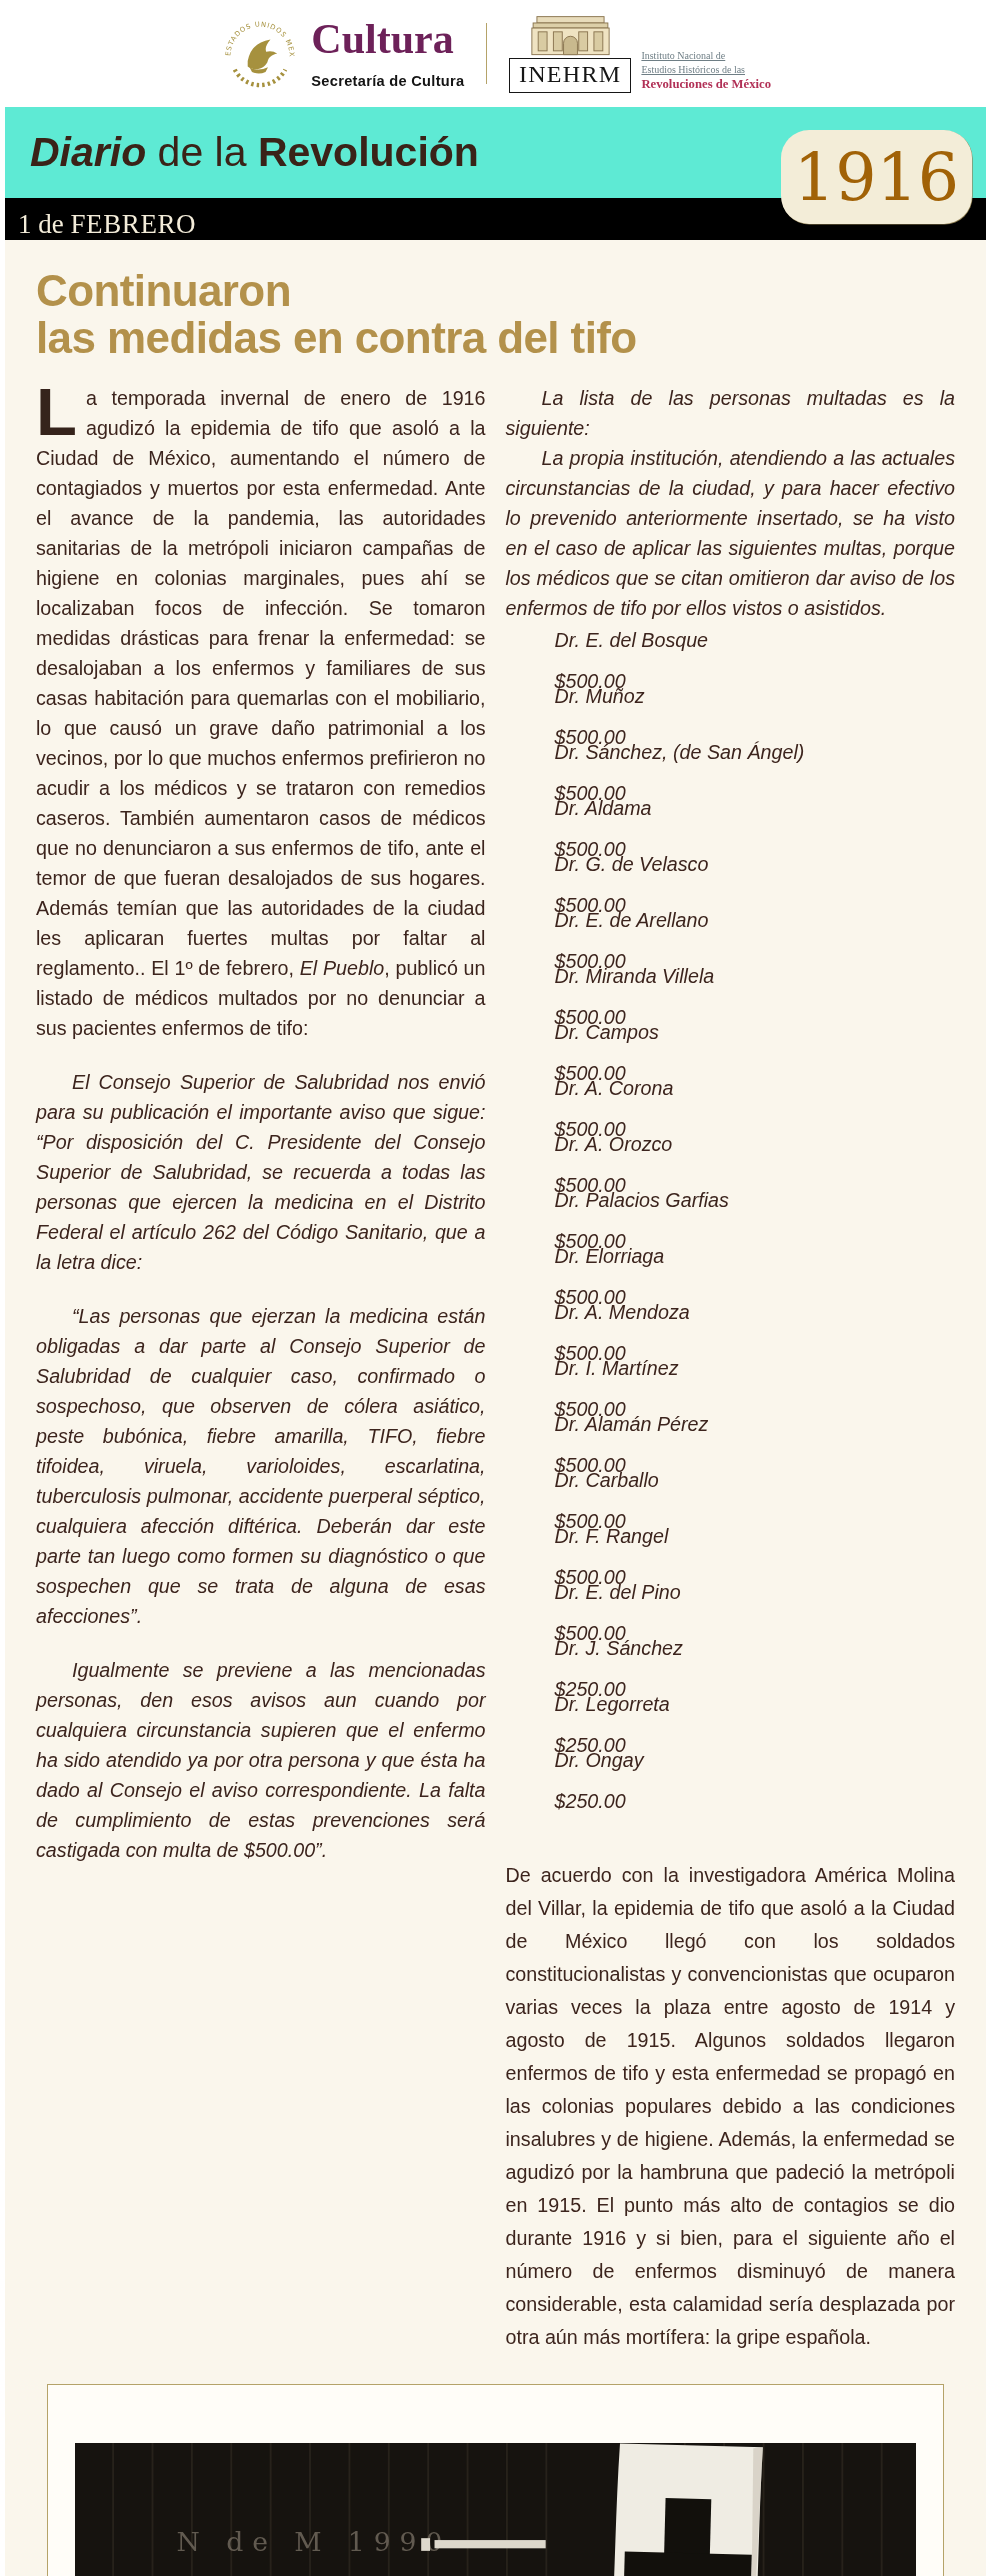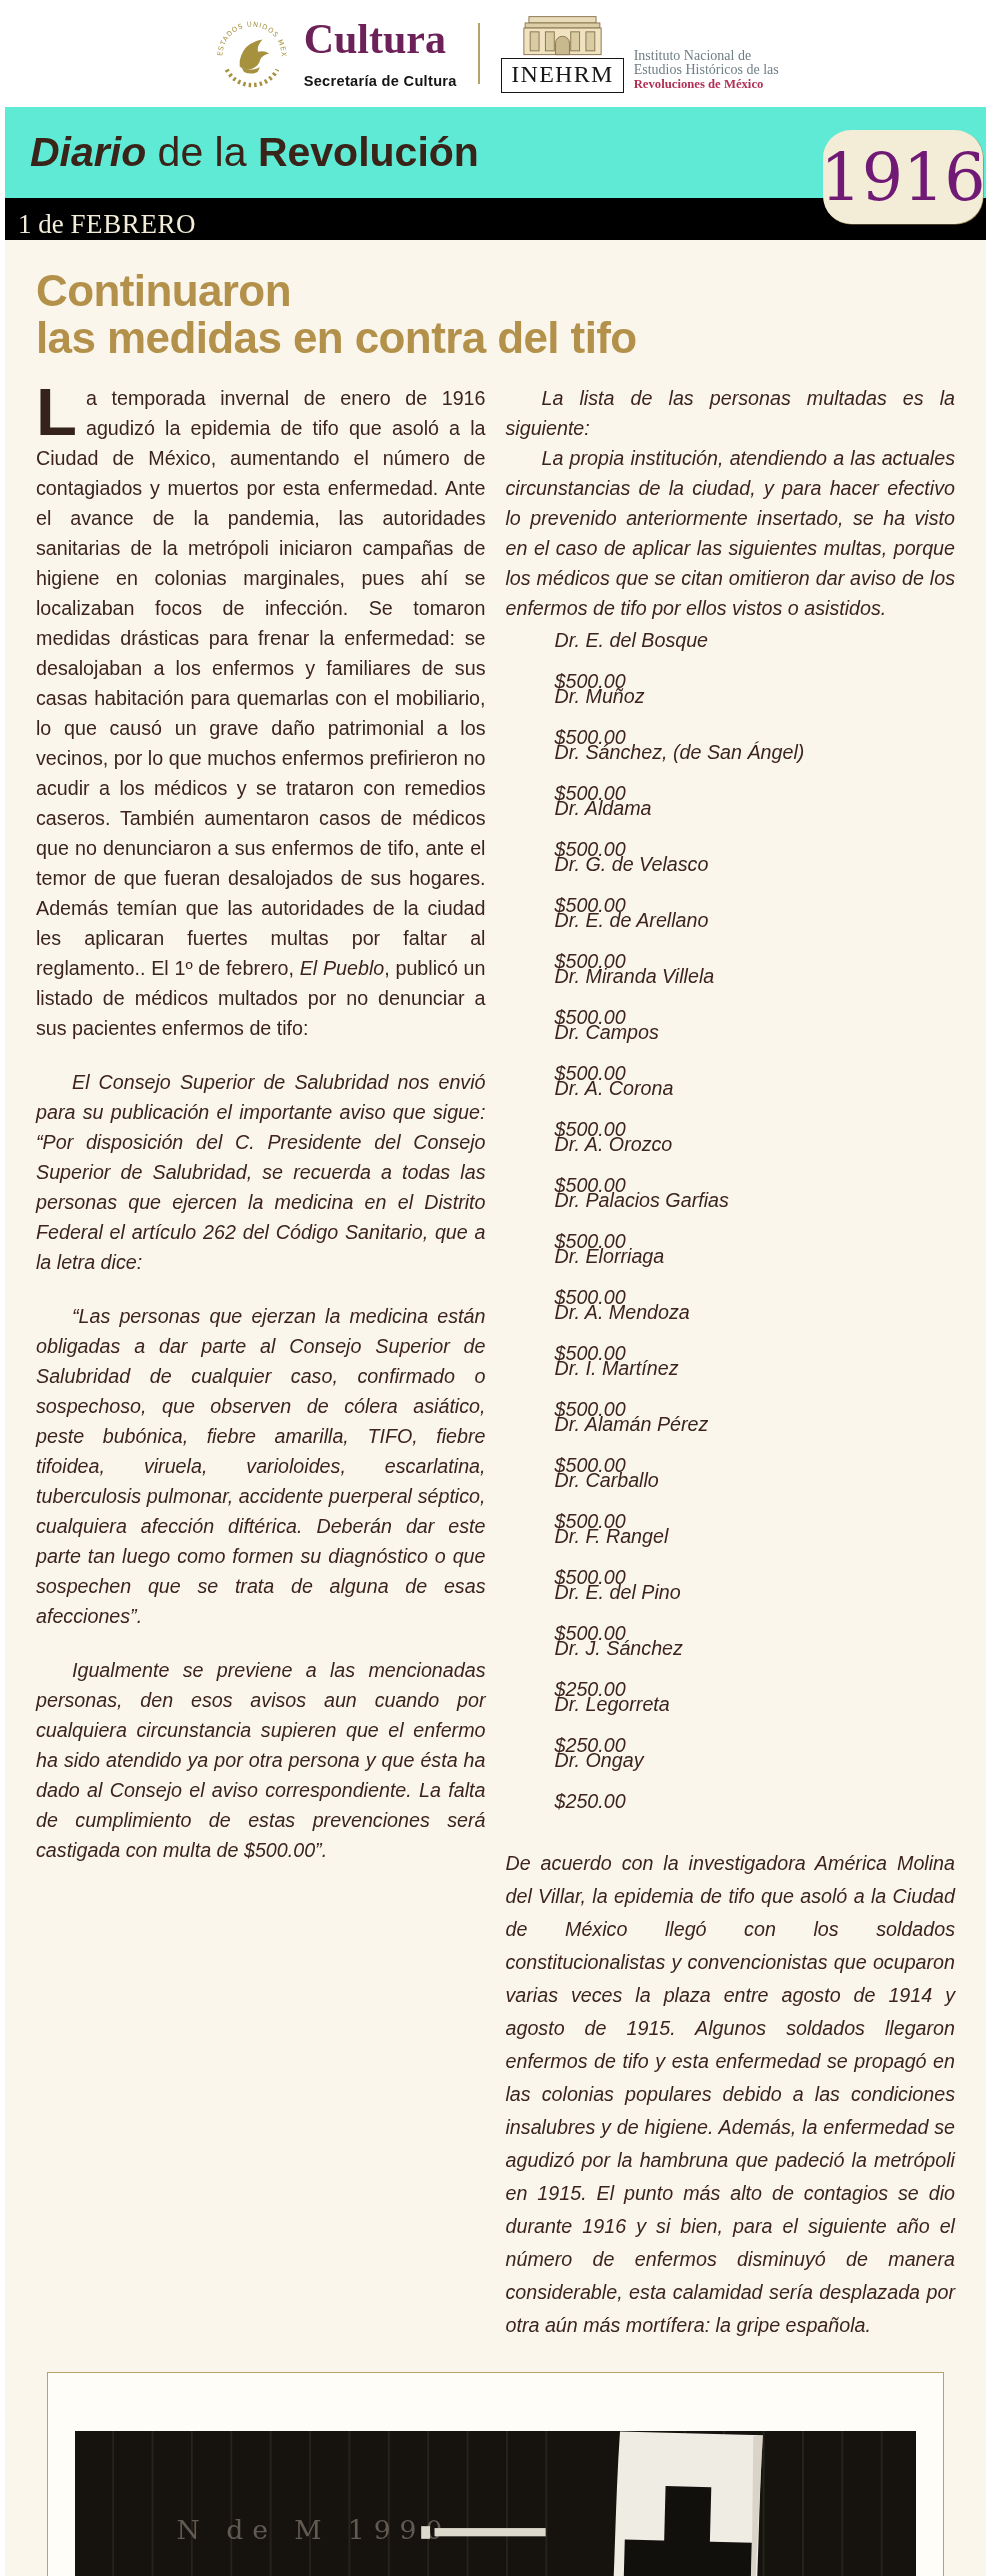--- a/index.html
+++ b/index.html
@@ -26,44 +26,44 @@
     font-size:14.6px; font-weight:bold; color:#141414; margin-top:13px; letter-spacing:0.3px;
   }
   .logo-divider{ width:1.3px; height:61px; background:#b5a369; }
   .inehrm-lockup{ display:flex; align-items:flex-end; gap:10px; }
   .inehrm-left{ display:flex; flex-direction:column; align-items:center; }
   .inehrm-box{
     border:1.9px solid #161616; background:#fff; padding:2.5px 9px 3.8px;
     font-family:"Liberation Serif", serif; font-size:24px; letter-spacing:1.3px; color:#161616;
   }
   .inehrm-text{ font-family:"Liberation Serif", serif; padding-bottom:1.3px; }
-  .inehrm-text .ln{ font-size:14px; line-height:14px; color:#6e7e85; }
+  .inehrm-text .ln{ font-size:10px; line-height:14px; color:#6e7e85;text-decoration:underline; }
   .inehrm-text .ln3{ font-size:12.7px; line-height:15px; color:#b13056; font-weight:bold; }
 
   
   .bands{ position:relative; }
   .band-tan{
     height:91px; background:#5eead4;
     display:flex; align-items:center; padding-left:25px;
   }
   .band-title{ font-size:41px; color:#3a2318; letter-spacing:0; }
   .band-title .t-italic{ font-style:italic; font-weight:bold; }
   .band-title .t-mid{ font-weight:300; }
   .band-title .t-bold{ font-weight:bold; }
   .band-dark{
     height:42px; background:#000000;
     display:flex; align-items:flex-end; padding-left:13px;
   }
   .band-date{ font-family:"Liberation Serif", serif; color:#f3ecd9; font-size:27px; }
   .band-date .d-month{ letter-spacing:0.6px; }
   .year-badge{
-    position:absolute; right:3px; top:23px;
-    width:160px; height:94px; background:#f3edd8; border-radius:28px;
+    position:absolute; right:14px; top:23px;
+    width:191px; height:94px; background:#f3edd8; border-radius:28px;
     display:flex; align-items:center; justify-content:center;
-    font-family:"DejaVu Serif", serif; font-size:65px; color:#701a75;
+    font-family:"DejaVu Serif", serif; font-size:65px; color:#a16207;
     box-shadow:0.6px 0.6px 0 #8a7a4e;
   }
 
   
   .main{ background:#faf6ec; padding:27px 31px 5px; }
   .headline{
     color:#b3914b; font-weight:bold; font-size:44px; line-height:47px;
     letter-spacing:-0.6px; margin-bottom:21.6px;
   }
   .columns{ display:flex; gap:20px; }
@@ -73,21 +73,21 @@
     padding:3.8px 9px 0 0; color:#35231b;
   }
   .quote{ font-style:italic; text-indent:36px; margin-top:24px; }
   .em{ font-style:italic; }
   .fines{ margin-top:3.8px; padding:0 9px 16.5px 49px; }
   .fine-row{
     display:flex; justify-content:space-between; align-items:baseline;
     font-style:italic; font-size:19.7px; line-height:28px;flex-direction:column;
   }
   .fine-amount{ position:relative; top:12.7px; }
-  .p-after{ margin-top:28px; line-height:33px;font-style:italic; }
+  .p-after{ margin-top:40px; line-height:33px; }
 
   
   .photo-frame{
     margin:30px auto 0; width:897px;
     border:1.9px solid #b5a369; background:#fffdf8;
     padding:58px 27px 28px;
   }
   .photo-frame svg{ display:block; width:100%; height:479px; }
   .caption{ text-align:center; margin-top:36px; font-size:17px; line-height:26px; color:#3c241d; }
 

